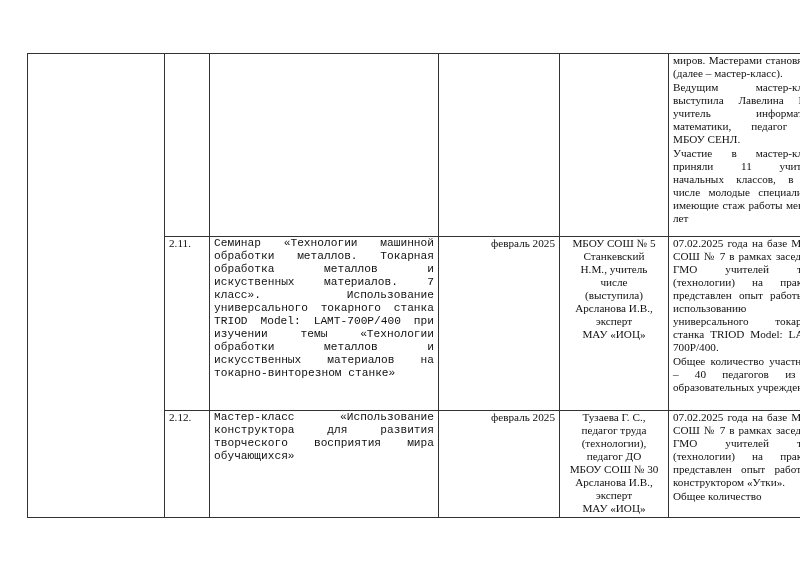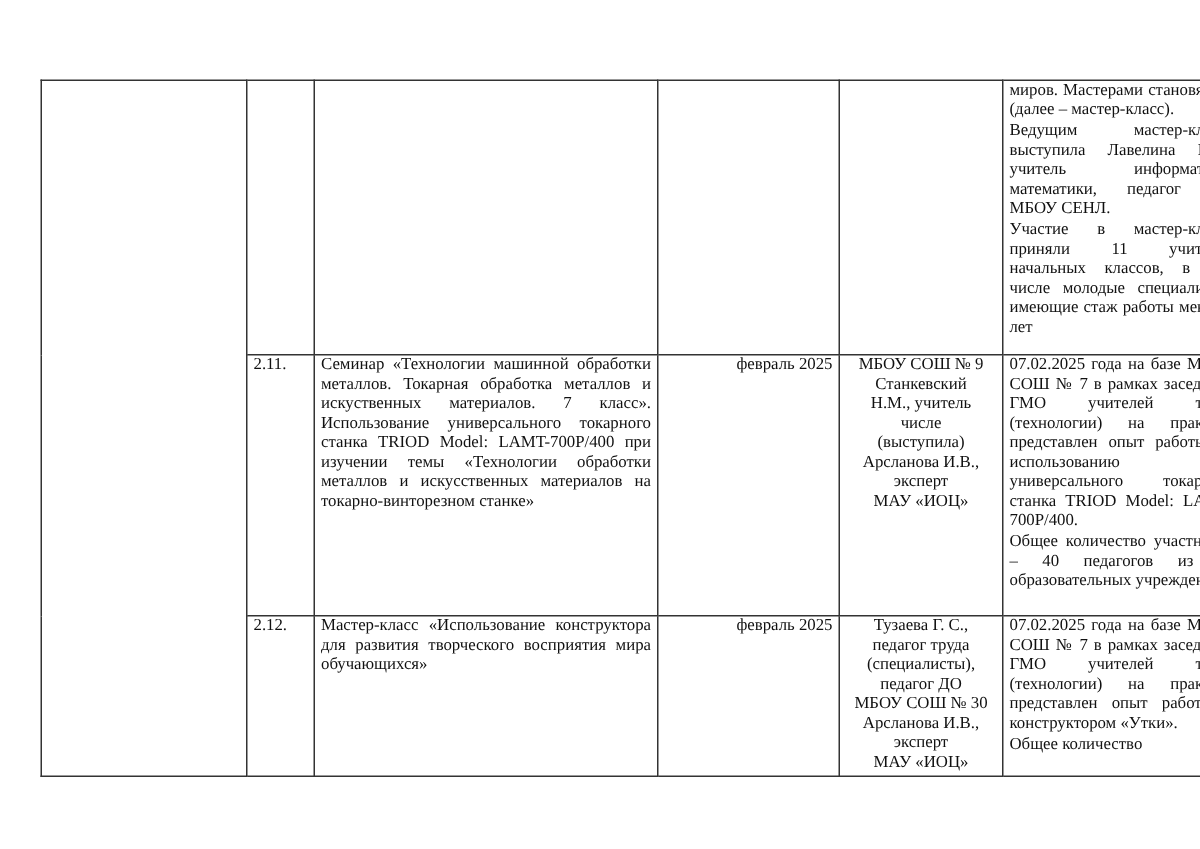--- a/index.html
+++ b/index.html
@@ -33,21 +33,21 @@
       line-height: 13px;
     }
     table.doc-table td {
       border: 1.2px solid #333;
       vertical-align: top;
       padding: 0 4px 0 4px;
       overflow: hidden;
     }
     td.col-blank { width: 128px; }
     td.col-num { width: 36px; padding: 1px 3px; text-align: left; }
-    td.col-title { width: 220px; text-align: justify; }
+    td.col-title { width: 220px; text-align: justify; font-family: Liberation Mono, monospace; }
     td.col-date { width: 112px; text-align: right; }
     td.col-org { width: 100px; text-align: center; }
     td.col-result { width: 150px; text-align: justify; }
     td.col-num, td.col-title, td.col-date, td.col-org, td.col-result {
       padding-top: 1px;
     }
     .p { margin: 0; text-align: justify; text-align-last: left; }
     .p + .p { margin-top: 1px; }
     .center-block { text-align: center; }
     .center-block span { display: block; }
@@ -76,21 +76,21 @@
       </tr>
 
       <tr class="row-211">
         <td class="col-num">2.11.</td>
         <td class="col-title">
           <p class="p">Семинар «Технологии машинной обработки металлов. Токарная обработка металлов и искуственных материалов. 7 класс». Использование универсального токарного станка TRIOD Model: LAMT-700P/400 при изучении темы «Технологии обработки металлов и искусственных материалов на токарно-винторезном станке»</p>
         </td>
         <td class="col-date">февраль 2025</td>
         <td class="col-org">
           <div class="center-block">
-            <span>МБОУ СОШ № 9</span>
+            <span>МБОУ СОШ № 5</span>
             <span>Станкевский</span>
             <span>Н.М., учитель</span>
             <span>числе</span>
             <span>(выступила)</span>
             <span>Арсланова И.В.,</span>
             <span>эксперт</span>
             <span>МАУ «ИОЦ»</span>
           </div>
         </td>
         <td class="col-result">
@@ -102,21 +102,21 @@
       <tr class="row-212">
         <td class="col-num">2.12.</td>
         <td class="col-title">
           <p class="p">Мастер-класс «Использование конструктора для развития творческого восприятия мира обучающихся»</p>
         </td>
         <td class="col-date">февраль 2025</td>
         <td class="col-org">
           <div class="center-block">
             <span>Тузаева Г. С.,</span>
             <span>педагог труда</span>
-            <span>(специалисты),</span>
+            <span>(технологии),</span>
             <span>педагог ДО</span>
             <span>МБОУ СОШ № 30</span>
             <span>Арсланова И.В.,</span>
             <span>эксперт</span>
             <span>МАУ «ИОЦ»</span>
           </div>
         </td>
         <td class="col-result">
           <p class="p">07.02.2025 года на базе МБОУ СОШ № 7 в рамках заседания ГМО учителей труда (технологии) на практике представлен опыт работы с конструктором «Утки».</p>
           <p class="p">Общее количество</p>

